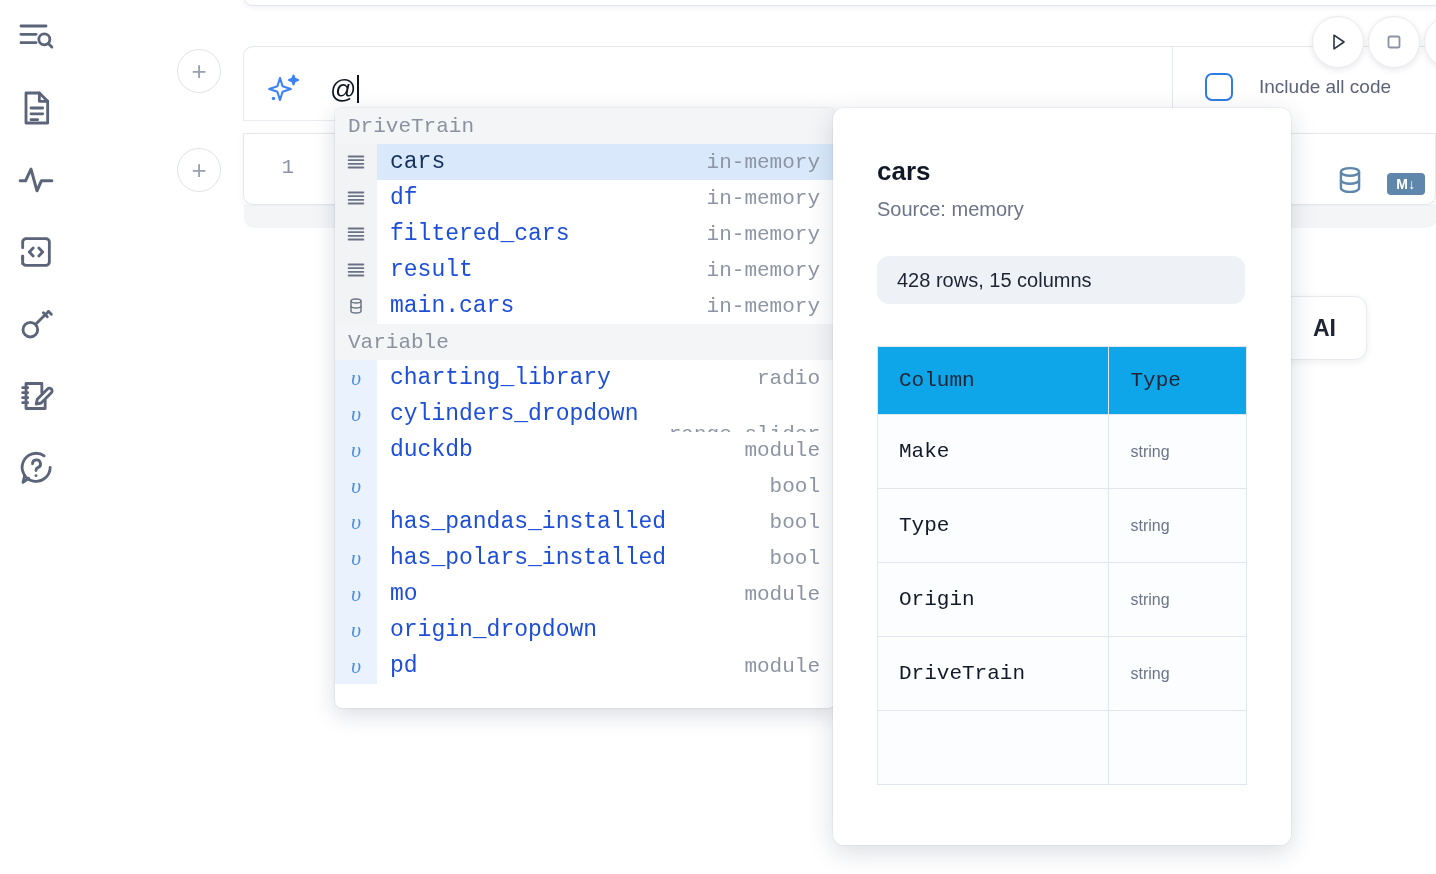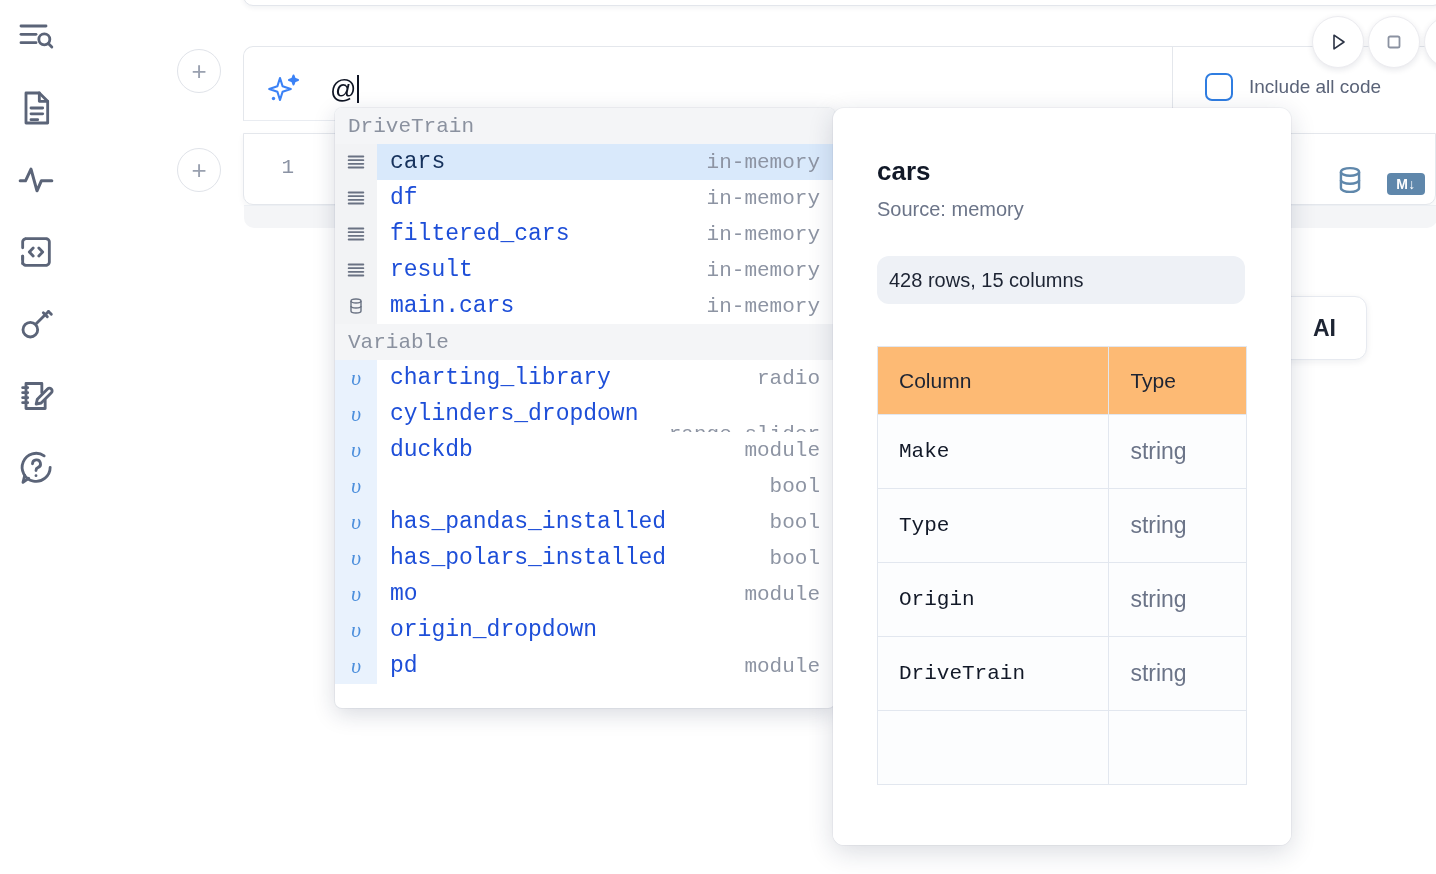--- a/index.html
+++ b/index.html
@@ -40,21 +40,21 @@
   .caret {
     display: inline-block; width: 2px; height: 28px; background: #0f1524;
     margin-left: 1px; vertical-align: middle;
   }
 
   .ai-toolbar {
     position: absolute; left: 1172px; top: 46px; width: 264px; height: 75px;
     border-left: 1px solid #e4e7ec; border-top: 1px solid #e4e7ec;
     background: #fff;
   }
-  .chk-row { position: absolute; left: 32px; top: 26px; display: flex; align-items: center; gap: 16px; }
+  .chk-row { position: absolute; left: 32px; top: 26px; display: flex; align-items: center; gap: 26px; }
   .chk-box {
     width: 28px; height: 28px; border: 2px solid #2f7de1; border-radius: 7px; background: #fff;
   }
   .chk-label { font-size: 19px; color: #5a6378; white-space: nowrap; }
 
   .circ-btn {
     position: absolute; top: 16px; width: 52px; height: 52px; border-radius: 50%;
     background: #fff; border: 1px solid #ececf0;
     box-shadow: 0 2px 6px rgba(20,30,60,.10);
     display: flex; align-items: center; justify-content: center; cursor: pointer;
@@ -125,32 +125,32 @@
   .detail {
     position: absolute; left: 833px; top: 108px; width: 458px; height: 737px;
     background: #fff; border-radius: 11px; overflow: hidden;
     box-shadow: 0 7px 26px rgba(25,35,70,.16), 0 0 0 1px rgba(25,35,70,.04);
   }
   .d-title { position: absolute; left: 44px; top: 48px; font-size: 26px; font-weight: bold; color: #111827; }
   .d-source { position: absolute; left: 44px; top: 90px; font-size: 20px; color: #6b7488; }
   .d-shape {
     position: absolute; left: 44px; top: 148px; width: 368px; height: 48px;
     background: #eef1f6; border-radius: 12px; display: flex; align-items: center;
-    padding-left: 12px; font-size: 20px; color: #1d2433;
+    padding-left: 20px; font-size: 20px; color: #1d2433;
   }
   .d-table { position: absolute; left: 44px; top: 238px; width: 370px; border-collapse: collapse; }
   .d-table th, .d-table td {
     border: 1px solid #e2e7ef; height: 74px; text-align: left; padding-left: 21px;
   }
   .d-table th {
-    background: #fdba74; color: #1d2433; font-size: 21px; font-weight: normal;
-    height: 68px; font-family: Liberation Sans, sans-serif;
+    background: #0ea5e9; color: #1d2433; font-size: 21px; font-weight: normal;
+    height: 68px; font-family: Liberation Mono, monospace;
   }
   .d-table td.col { font-family: "Liberation Mono", monospace; font-size: 21px; color: #111827; background: #fcfdfe; }
-  .d-table td.typ { font-family: "Liberation Sans", sans-serif; font-size: 23px; color: #6b7488; background: #fcfdfe; }
+  .d-table td.typ { font-family: "Liberation Sans", sans-serif; font-size: 16px; color: #6b7488; background: #fcfdfe; }
   .d-table th:nth-child(1), .d-table td:nth-child(1) { width: 232px; }
   .d-table th:nth-child(2), .d-table td:nth-child(2) { width: 138px; }
   .d-fade {
     position: absolute; left: 0; bottom: 0; width: 458px; height: 48px;
     background: #fff;
   }
 </style>
 </head>
 <body>
 

